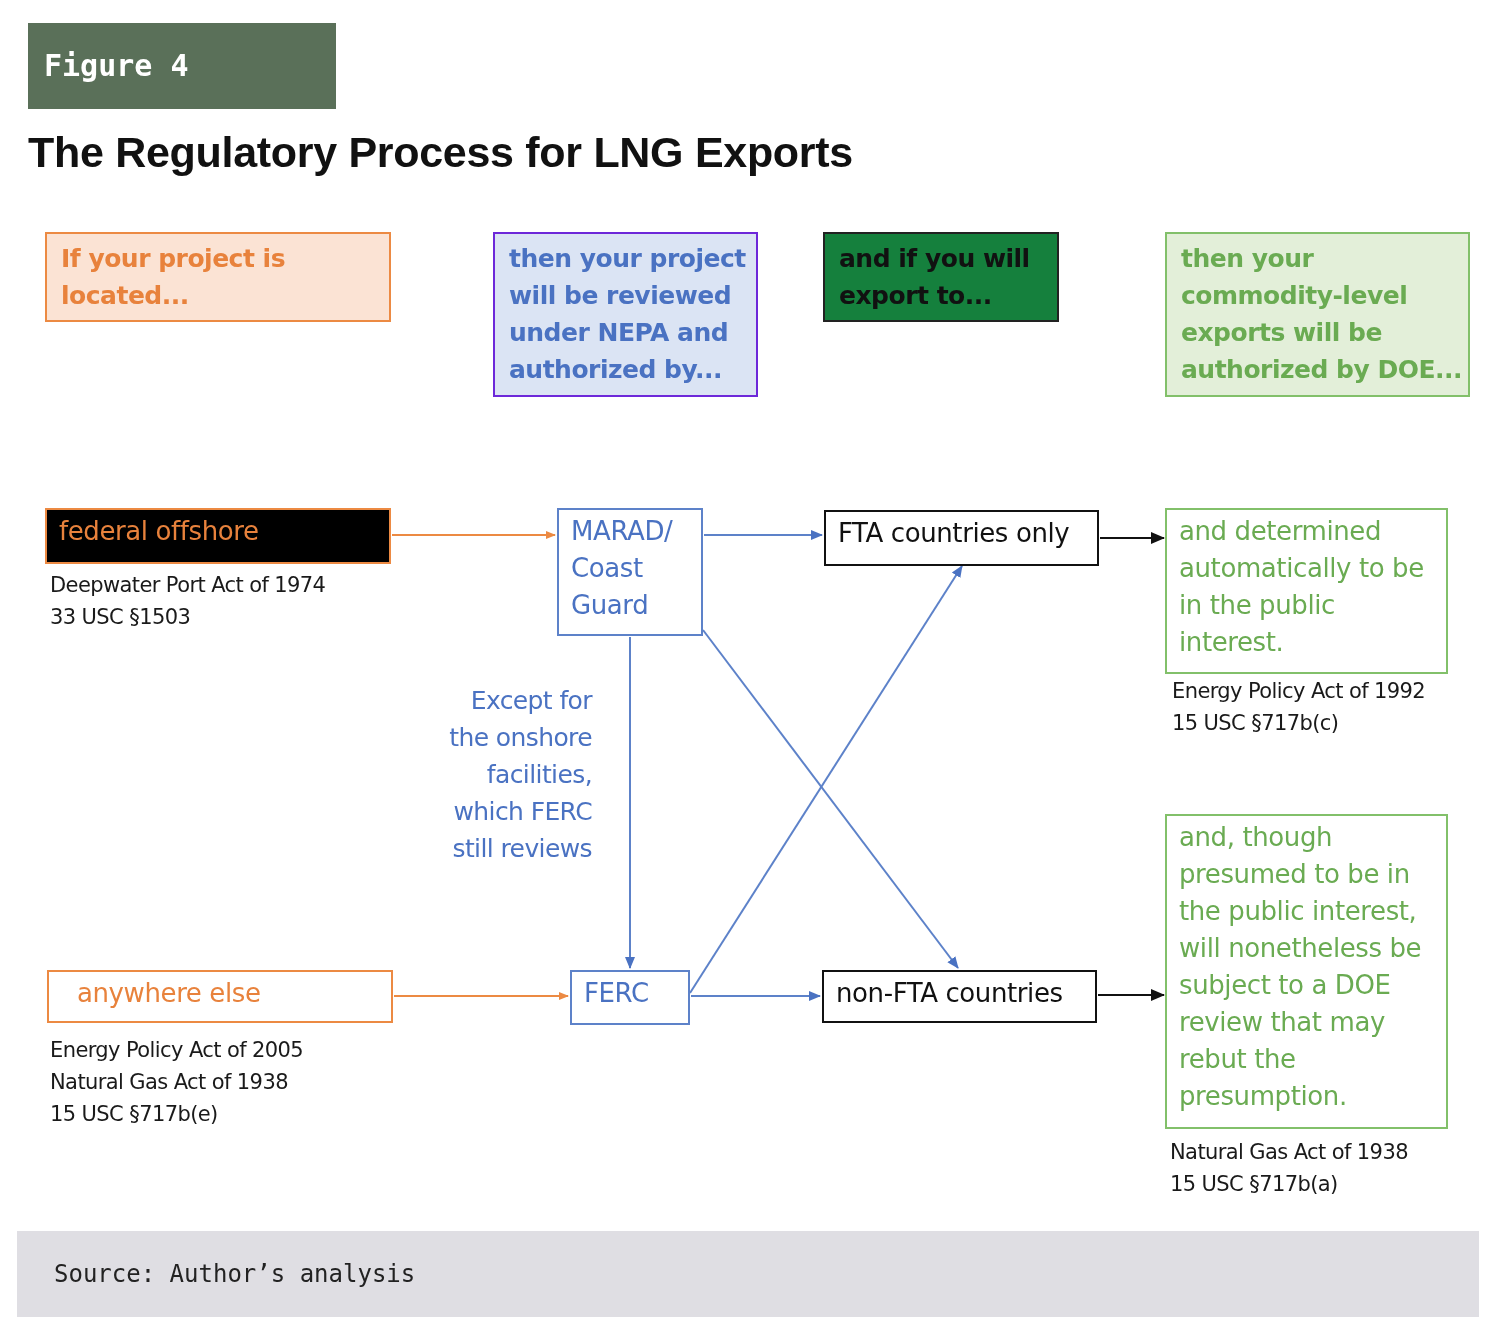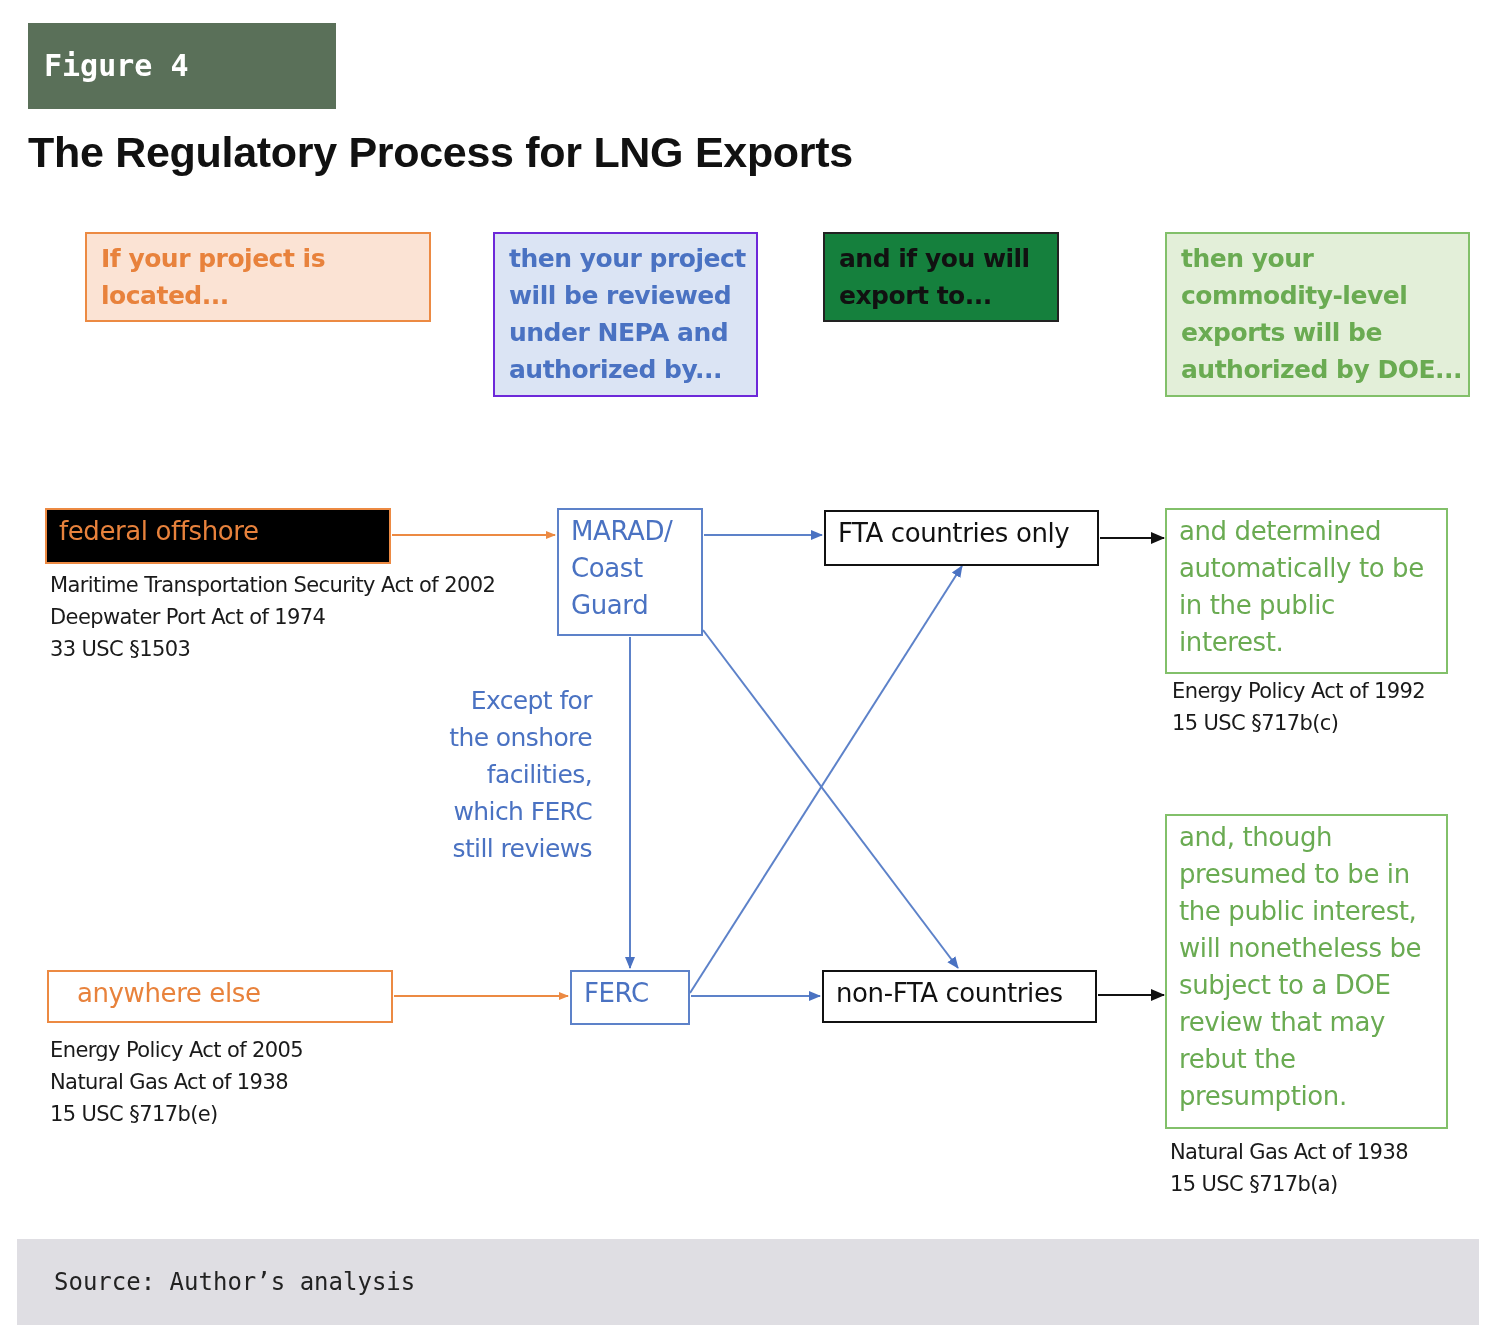--- a/index.html
+++ b/index.html
@@ -8,21 +8,21 @@
     .fig-label { position: absolute; left: 28px; top: 23px; width: 308px; height: 86px;
                  background: #5a7059; color: #ffffff;
                  font-family: "DejaVu Sans Mono", monospace; font-weight: bold; font-size: 30px;
                  box-sizing: border-box; padding-left: 16px; line-height: 86px; }
     .fig-title { position: absolute; left: 28px; top: 128px; margin: 0;
                  font-family: "Liberation Sans", sans-serif; font-weight: bold; font-size: 43px;
                  color: #111111; letter-spacing: -0.3px; }
     .box { position: absolute; box-sizing: border-box; font-family: "DejaVu Sans", sans-serif; }
     .hdr { font-weight: bold; font-size: 25px; line-height: 37px; padding: 6px 14px; letter-spacing: -0.5px; }
     .hdr-orange { left: 45px; top: 232px; width: 346px; height: 90px; background: #fbe3d4;
-                  border: 2px solid #ec8a43; color: #e8823c; margin-left: 40px; }
+                  border: 2px solid #ec8a43; color: #e8823c; }
     .hdr-blue   { left: 493px; top: 232px; width: 265px; height: 165px; background: #dbe4f4;
                   border: 2px solid #6d28d9; color: #4a72c2; }
     .hdr-gray   { left: 823px; top: 232px; width: 236px; height: 90px; background: #15803d;
                   border: 2px solid #222222; color: #111111; }
     .hdr-green  { left: 1165px; top: 232px; width: 305px; height: 165px; background: #e3efd9;
                   border: 2px solid #82c06a; color: #6aab52; }
     .node { font-size: 26px; line-height: 37px; padding: 3px 12px; letter-spacing: -0.4px; }
     .n-offshore { left: 45px; top: 508px; width: 346px; height: 56px; border: 2px solid #ec8a43; color: #e8823c; background:#000000; }
     .n-else     { left: 47px; top: 970px; width: 346px; height: 53px; border: 2px solid #ec8a43; color: #e8823c; background:#fff;padding-left:28px; }
     .n-marad    { left: 557px; top: 508px; width: 146px; height: 128px; border: 2px solid #5d82c9; color: #4a72c2; background:#fff; }
@@ -34,21 +34,21 @@
     .cite { position: absolute; font-family: "DejaVu Sans", sans-serif; font-size: 21px; line-height: 32px;
             color: #1a1a1a; letter-spacing: -0.6px; }
     .cite div { white-space: nowrap; }
     .except { position: absolute; left: 420px; top: 682px; width: 172px; text-align: right;
               font-family: "DejaVu Sans", sans-serif; font-size: 25px; line-height: 37px;
               color: #4a72c2; letter-spacing: -0.6px; }
     .except div { white-space: nowrap; }
     svg.wires { position: absolute; left: 0; top: 0; width: 1500px; height: 1339px; pointer-events: none; }
     .source { position: absolute; left: 17px; top: 1231px; width: 1462px; height: 86px;
               background: #dfdee3; box-sizing: border-box; padding-left: 37px;
-              font-family: "DejaVu Sans Mono", monospace; font-size: 24px; line-height: 86px; color: #222; margin-top: 8px; }
+              font-family: "DejaVu Sans Mono", monospace; font-size: 24px; line-height: 86px; color: #222; }
     .line { display: block; white-space: nowrap; }
   </style>
 </head>
 <body>
 
 <div class="fig-label">Figure 4</div>
 <h1 class="fig-title">The Regulatory Process for LNG Exports</h1>
 
 <svg class="wires" viewBox="0 0 1500 1339">
   <defs>
@@ -89,21 +89,20 @@
 </div>
 <div class="box hdr hdr-green">
   <span class="line">then your</span>
   <span class="line">commodity-level</span>
   <span class="line">exports will be</span>
   <span class="line">authorized by DOE...</span>
 </div>
 
 <div class="box node n-offshore">federal offshore</div>
 <div class="cite" style="left:50px; top:569px;">
-  <div>Maritime Transportation Security Act of 2002</div>
   <div>Deepwater Port Act of 1974</div>
   <div>33 USC §1503</div>
 </div>
 
 <div class="box node n-else">anywhere else</div>
 <div class="cite" style="left:50px; top:1034px;">
   <div>Energy Policy Act of 2005</div>
   <div>Natural Gas Act of 1938</div>
   <div>15 USC §717b(e)</div>
 </div>

